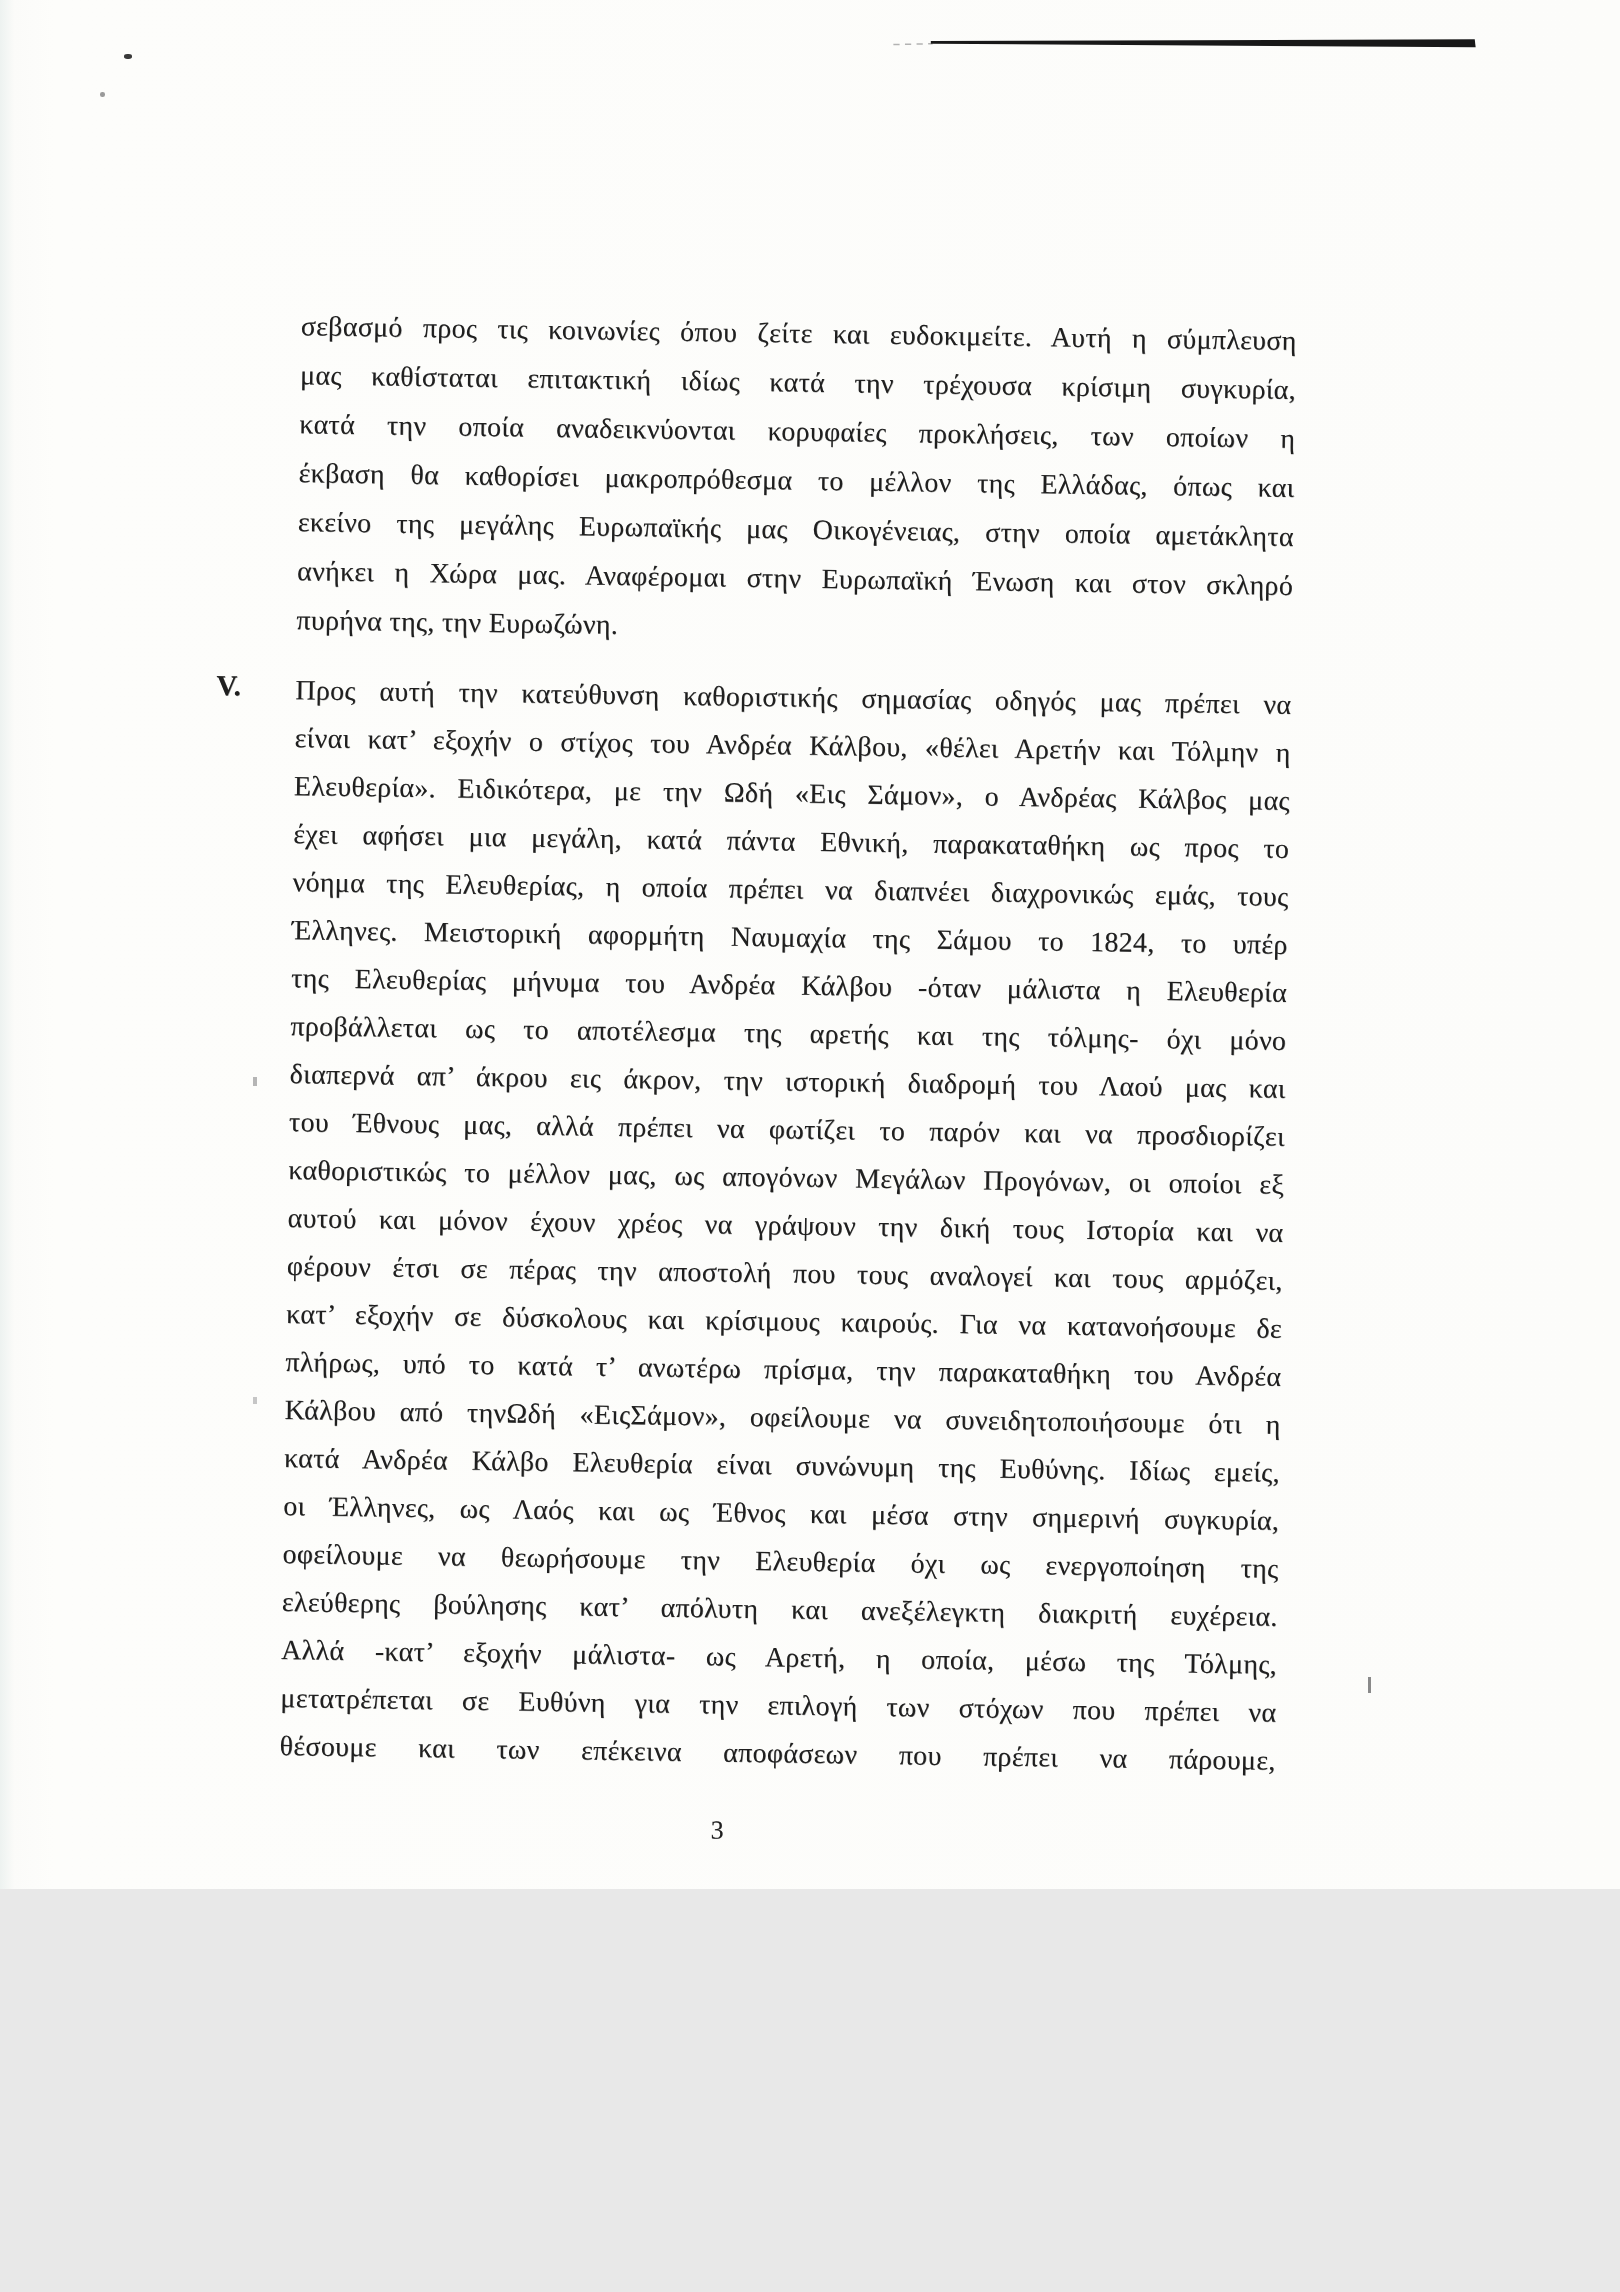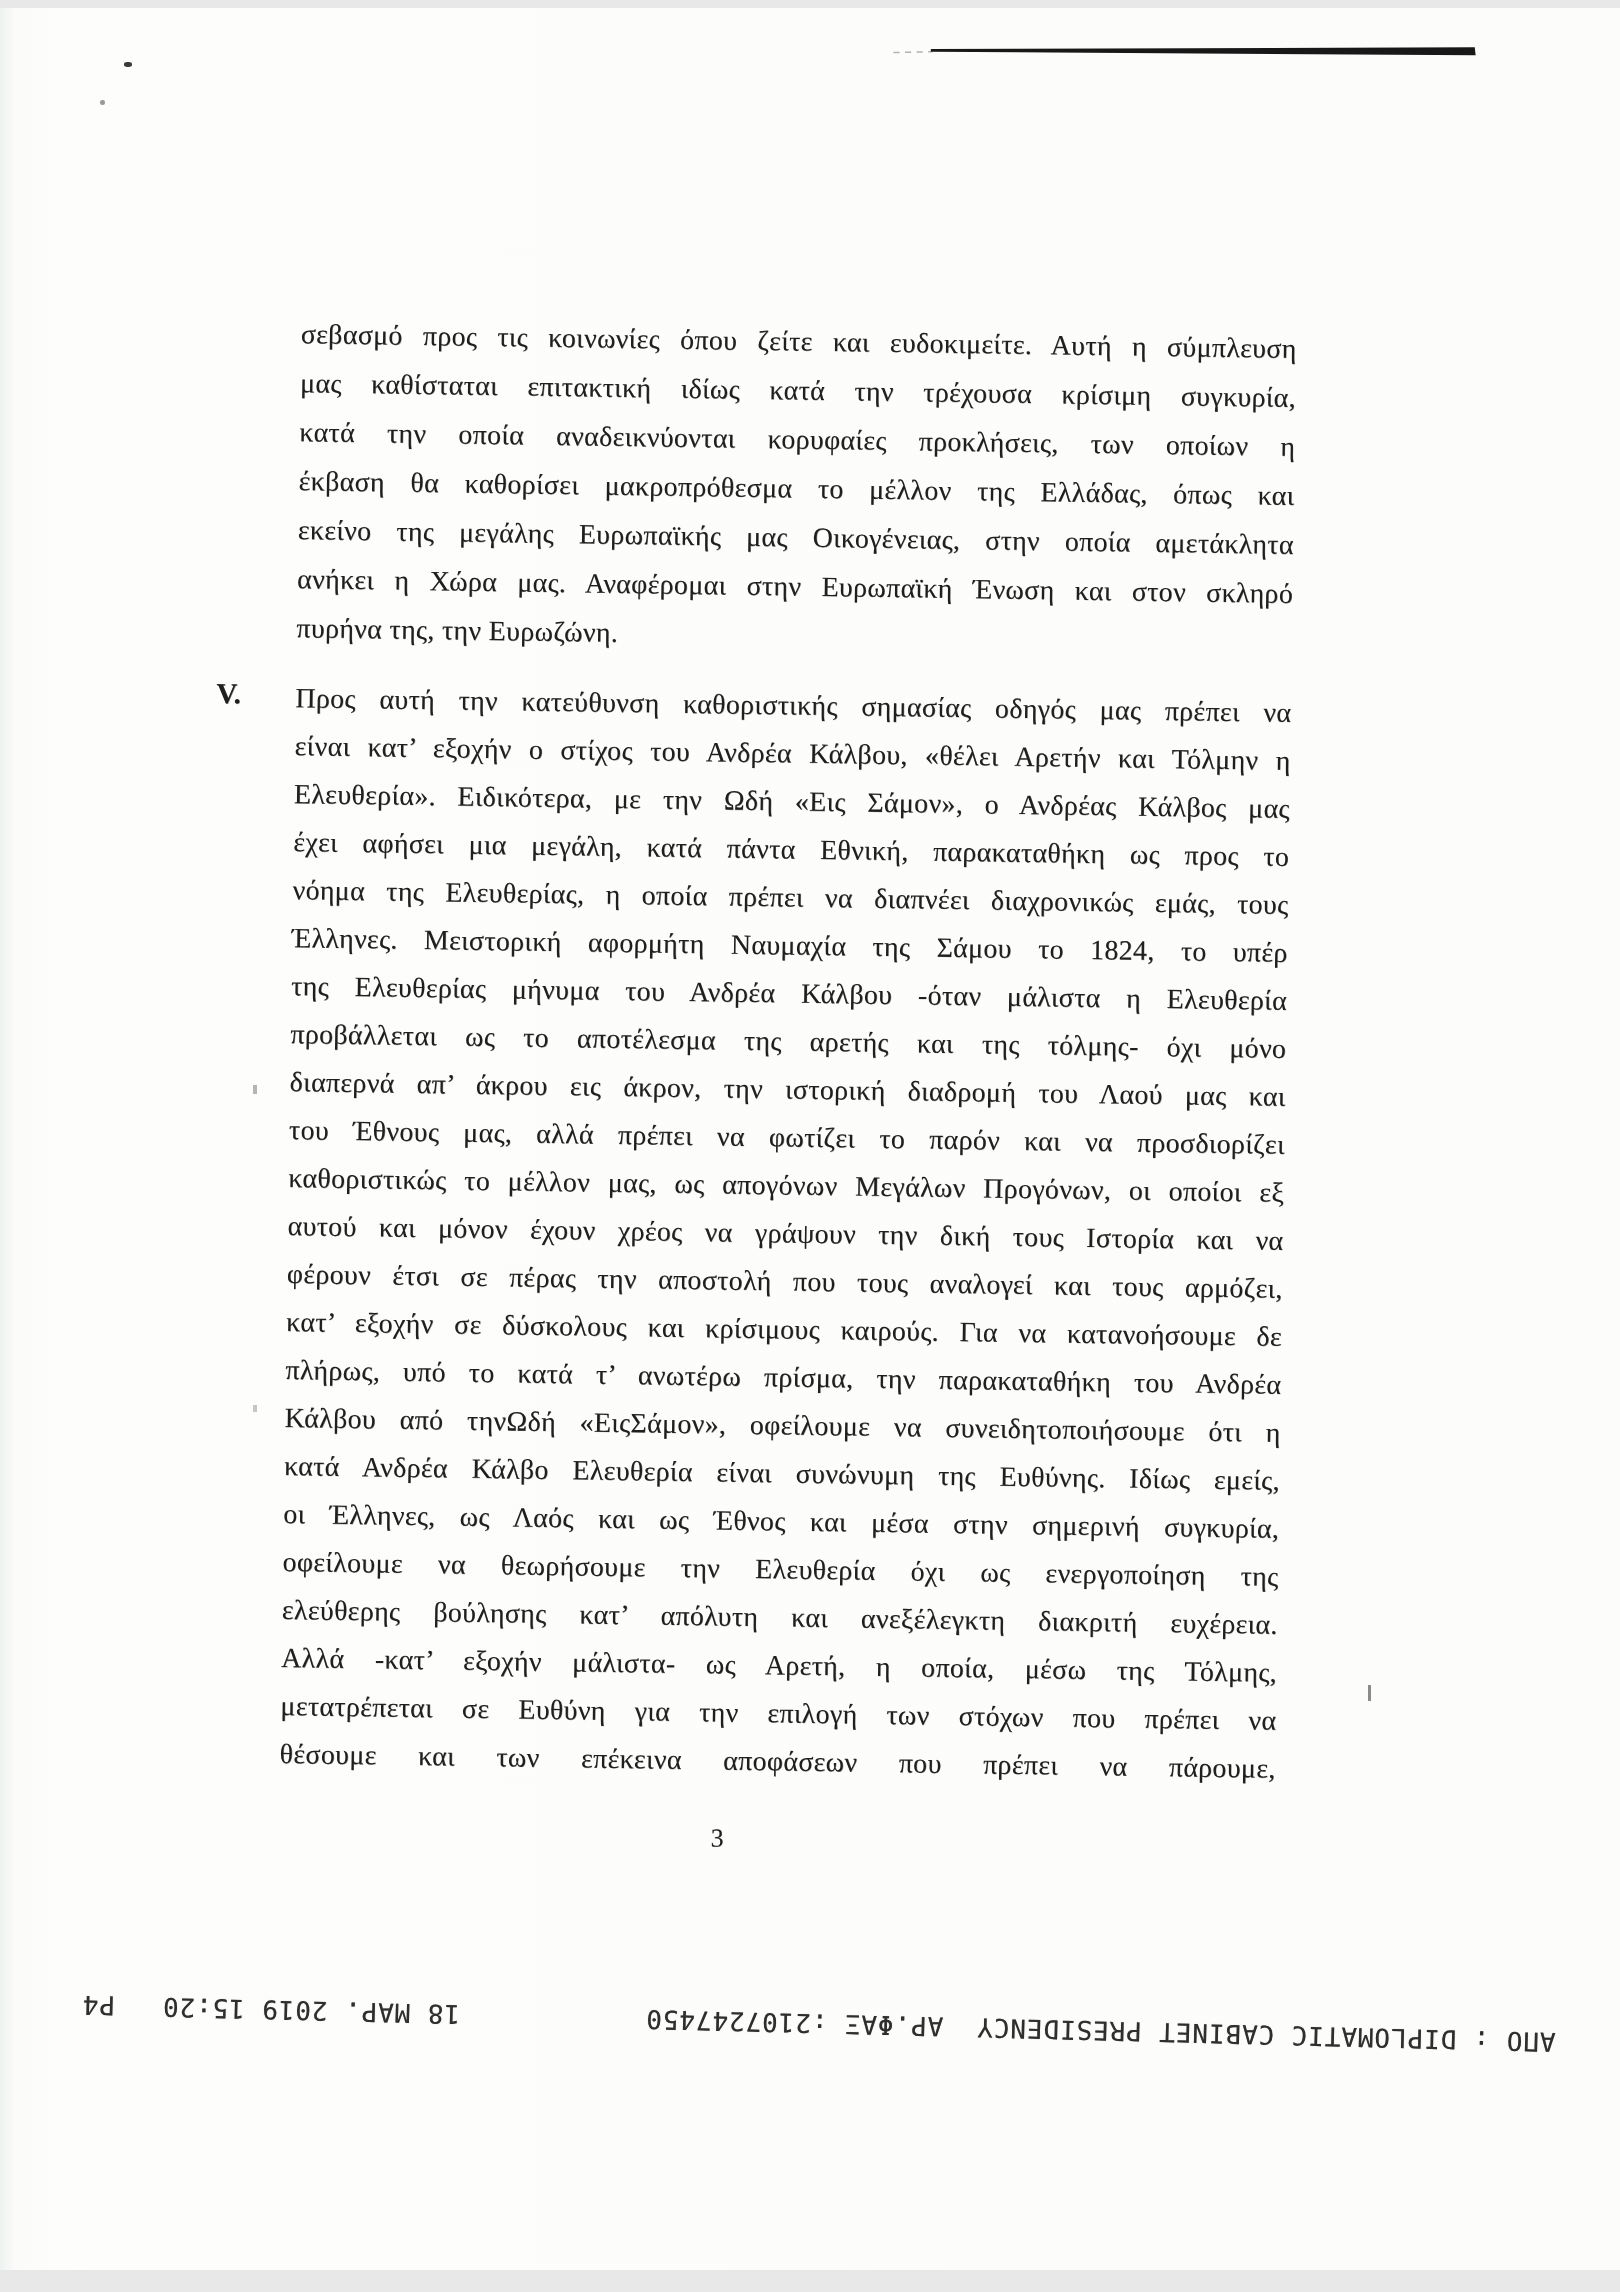--- a/index.html
+++ b/index.html
@@ -1,19 +1,19 @@
 <!DOCTYPE html>
 <html style="font-size:14.3px"><head>
 <meta charset="utf-8">
 <style>
   html,body { margin:0; padding:0; background:#e8e8e8; }
   .page {
     position:relative;
-    width:1620px; height:2262px;
-    margin:8px auto;
+    width:1620px; height:1889px;
+    margin:0 auto;
     background:linear-gradient(90deg,#edf2f0 0px,#fbfbf9 14.3px,#fdfdfb 54px,#fcfcfa 100%);
     overflow:hidden;
     font-family:"Liberation Serif","DejaVu Serif",serif;
     color:#1f1f1f;
   }
   .content {
     position:absolute; inset:0;
     transform:rotate(0.85deg);
     transform-origin:287px 313px;
   }

